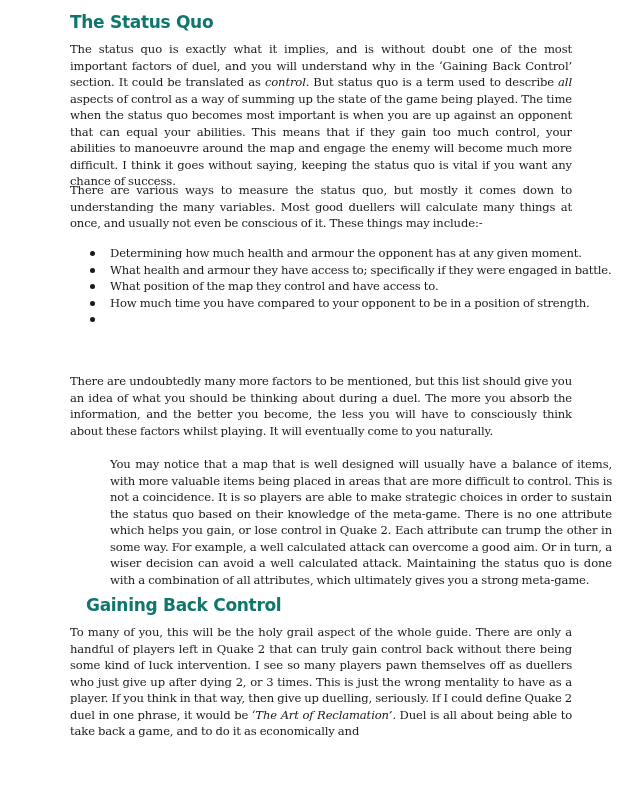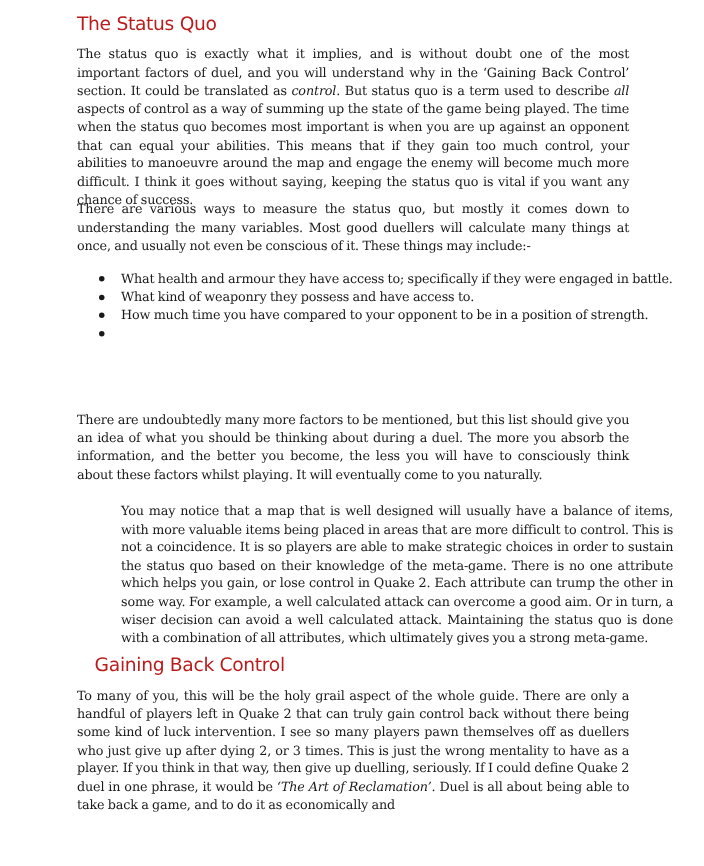--- a/index.html
+++ b/index.html
@@ -16,25 +16,25 @@
   .page {
     position: absolute;
     left: 70px;
     top: 0;
     width: 502px;
     color: #1a1a1a;
     font-family: "DejaVu Serif", "Liberation Serif", serif;
   }
   .heading {
     font-family: "DejaVu Sans", "Liberation Sans", sans-serif;
-    font-weight: normal;
+    font-weight: bold;
     font-size: 17px;
     line-height: 20px;
     margin: 0;
-    color: #b91c1c;
+    color: #0f766e;
     letter-spacing: -0.3px;
     text-align: right;
   }
   .h1 { position: absolute; top: 12px; left: 0; }
   .h2 { position: absolute; top: 595px; left: 16px; }
   .para {
     position: absolute;
     left: 0;
     width: 502px;
     margin: 0;
@@ -84,22 +84,23 @@
 
 <div class="page">
 
   <h2 class="heading h1">The Status Quo</h2>
 
   <p class="para p1"><span>The status quo is exactly what it implies, and is without doubt one of the most important factors of duel, and you will understand why in the ‘Gaining Back Control’ section. It could be translated as </span><em>control</em><span>. But status quo is a term used to describe </span><em>all</em><span> aspects of control as a way of summing up the state of the game being played. The time when the status quo becomes most important is when you are up against an opponent that can equal your abilities. This means that if they gain too much control, your abilities to manoeuvre around the map and engage the enemy will become much more difficult. I think it goes without saying, keeping the status quo is vital if you want any chance of success.</span></p>
 
   <p class="para p2">There are various ways to measure the status quo, but mostly it comes down to understanding the many variables. Most good duellers will calculate many things at once, and usually not even be conscious of it. These things may include:-</p>
 
   <ul class="bullets">
+    <li><span class="dot"></span><span>Determining how much health and armour the opponent has at any given moment.</span></li>
     <li><span class="dot"></span><span>What health and armour they have access to; specifically if they were engaged in battle.</span></li>
-    <li><span class="dot"></span><span>What kind of weaponry they possess and have access to.</span></li>
+    <li><span class="dot"></span><span>What position of the map they control and have access to.</span></li>
     <li><span class="dot"></span><span>How much time you have compared to your opponent to be in a position of strength.</span></li>
     <li><span class="dot"></span></li>
   </ul>
 
   <p class="para p3">There are undoubtedly many more factors to be mentioned, but this list should give you an idea of what you should be thinking about during a duel. The more you absorb the information, and the better you become, the less you will have to consciously think about these factors whilst playing. It will eventually come to you naturally.</p>
 
   <p class="para p4">You may notice that a map that is well designed will usually have a balance of items, with more valuable items being placed in areas that are more difficult to control. This is not a coincidence. It is so players are able to make strategic choices in order to sustain the status quo based on their knowledge of the meta-game. There is no one attribute which helps you gain, or lose control in Quake 2. Each attribute can trump the other in some way. For example, a well calculated attack can overcome a good aim. Or in turn, a wiser decision can avoid a well calculated attack. Maintaining the status quo is done with a combination of all attributes, which ultimately gives you a strong meta-game.</p>
 
   <h2 class="heading h2">Gaining Back Control</h2>
 

